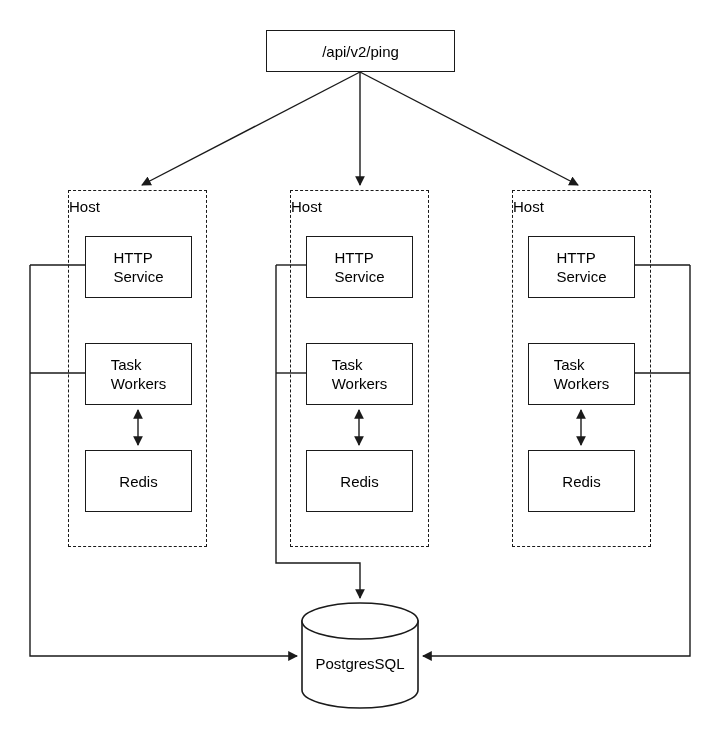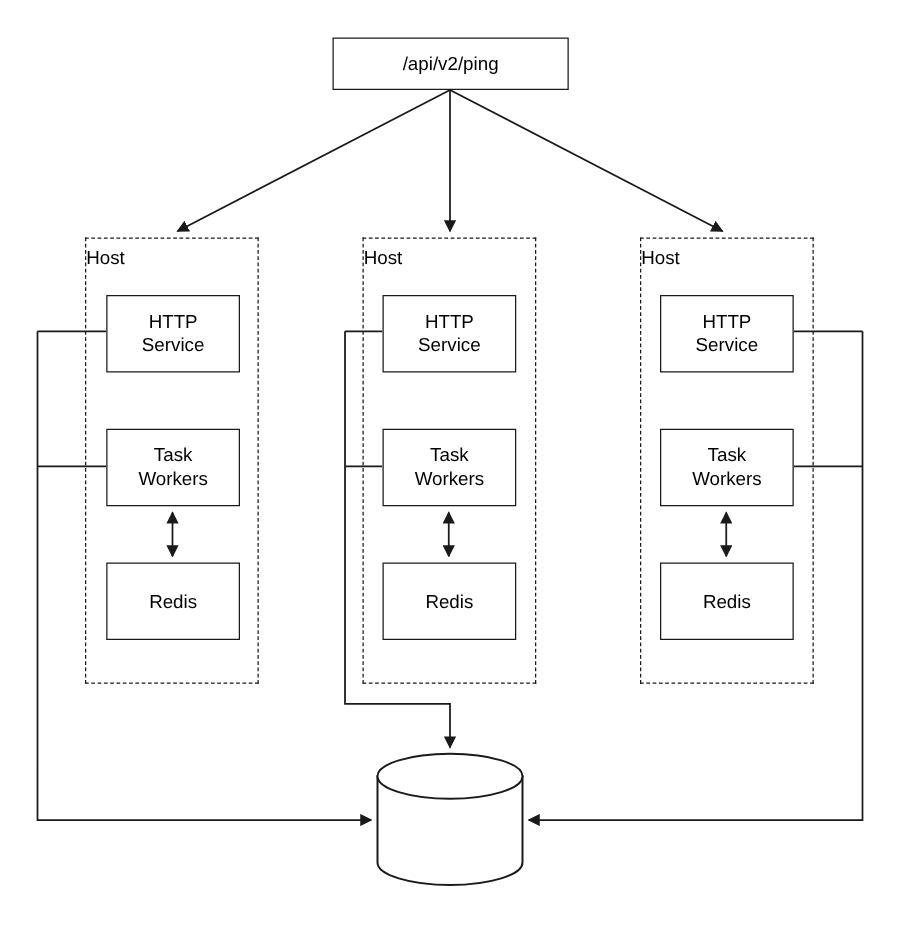--- a/index.html
+++ b/index.html
@@ -28,21 +28,21 @@
     height: 741px;
   }
   .node {
     position: absolute;
     box-sizing: border-box;
     background: #ffffff;
     border: 1.4px solid #1a1a1a;
     display: flex;
     align-items: center;
     justify-content: center;
-    text-align: center;
+    text-align: left;
     color: #000000;
     font-size: 15px;
     line-height: 19px;
     white-space: pre-line;
     z-index: 3;
   }
   .host-group {
     position: absolute;
     box-sizing: border-box;
     border: 1.6px dashed #1a1a1a;
@@ -157,14 +157,15 @@
 Service</span>
   </div>
   <div class="node" style="left:528px; top:343px; width:107px; height:62px;">
     <span>Task
 Workers</span>
   </div>
   <div class="node" style="left:528px; top:450px; width:107px; height:62px;">
     <span>Redis</span>
   </div>
 
+  <div class="db-label" style="left:296px; top:655px; width:128px;">PostgresSQL</div>
 
 </div>
 
 </body></html>

